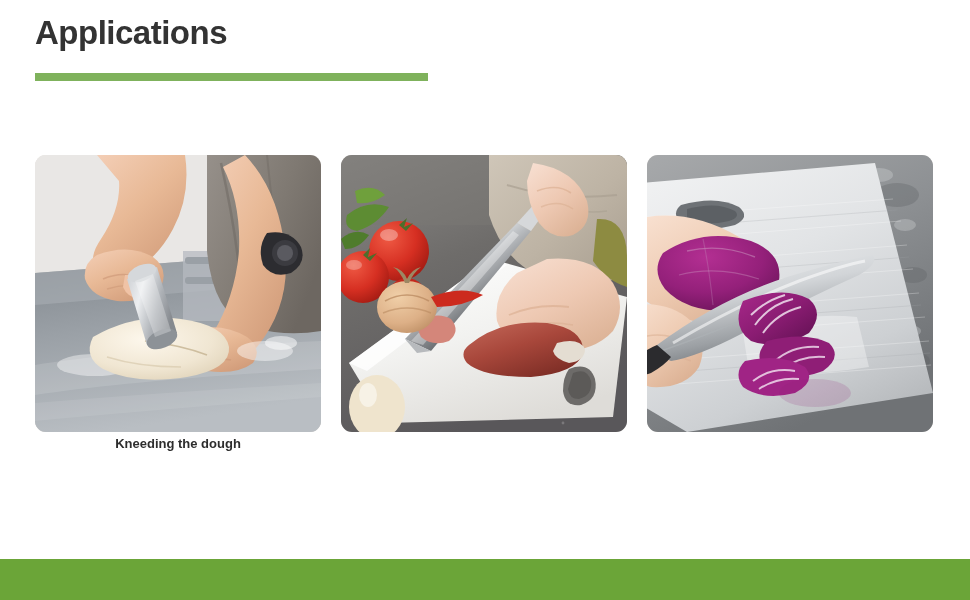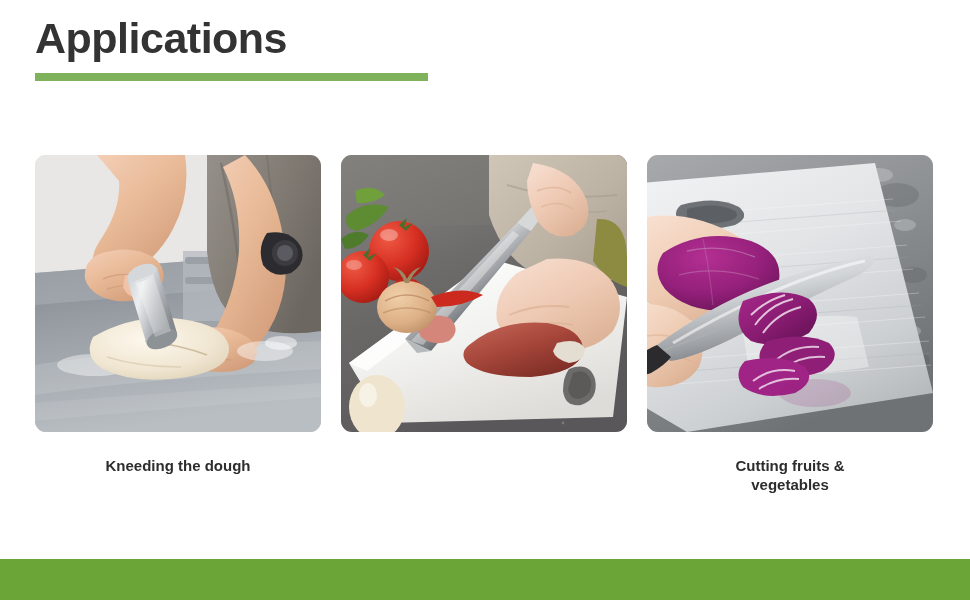--- a/index.html
+++ b/index.html
@@ -17,21 +17,21 @@
   }
 
   
   .header {
     position: absolute;
     left: 35px;
     top: 14px;
     width: 400px;
   }
   .page-title {
-    font-size: 43px;
+    font-size: 33px;
     font-weight: bold;
     color: #333333;
     letter-spacing: -0.5px;
     line-height: 1.15;
     white-space: nowrap;
   }
   .title-rule {
     position: absolute;
     left: 35px;
     top: 73px;
@@ -59,22 +59,22 @@
     width: 286px;
     height: 277px;
     border-radius: 11px;
     overflow: hidden;
     position: relative;
     background: #d8d4d0;
   }
   .photo svg { display: block; width: 100%; height: 100%; }
 
   .caption {
-    margin-top: 24px;
-    font-size: 15px;
+    margin-top: 4px;
+    font-size: 13px;
     font-weight: bold;
     color: #2d2d2d;
     text-align: center;
     line-height: 1.28;
     white-space: pre-line;
   }
 
   
   .bottom-bar {
     position: absolute;
@@ -416,19 +416,17 @@
         </g>
         <path d="M98 206 Q134 198 158 212 Q170 226 148 238 Q116 246 96 232 Q86 218 98 206 Z" fill="#a02485"></path>
         <g stroke="#f4e6f2" stroke-width="2" fill="none" opacity="0.8">
           <path d="M106 226 Q124 212 148 216"></path>
           <path d="M112 234 Q130 222 152 224"></path>
         </g>
 
         <ellipse cx="168" cy="238" rx="36" ry="14" fill="#8e2276" opacity="0.16"></ellipse>
       </svg>
     </div>
-    <div class="caption">Cutting fruits &amp;
-vegetables</div>
   </div>
 
 </div>
 
 <div class="bottom-bar"></div>
 
 </body></html>

